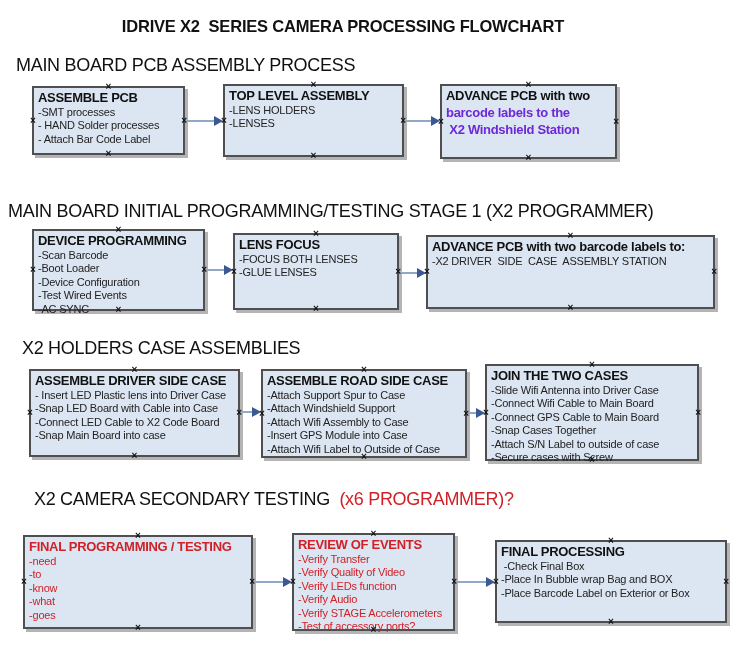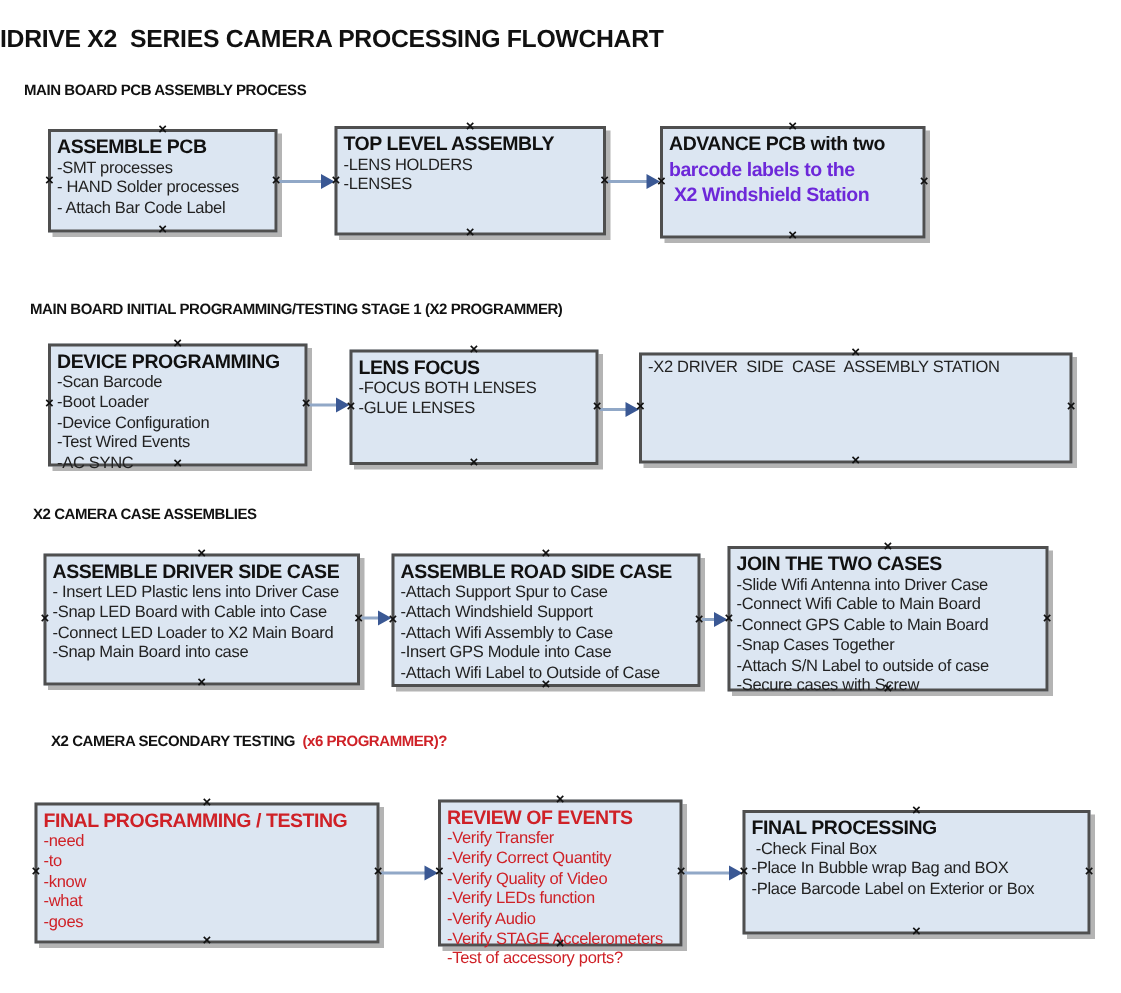--- a/index.html
+++ b/index.html
@@ -1,22 +1,22 @@
 <!DOCTYPE html>
 <html style="--box-fill: #dce6f2; --box-border: #4f4f4f; --arrow-line: #91a8c7; --arrow-head: #3a5894; --red: #cf2127;"><head>
 <meta charset="utf-8">
 <style>
   html,body{margin:0;padding:0}
   body{width:747px;height:662px;position:relative;background:#fff;overflow:hidden;
        font-family:"Liberation Sans",sans-serif;color:#111}
-  .page-title{position:absolute;top:17px;left:0;width:686px;
+  .page-title{position:absolute;top:17px;left:0;width:686px;text-align:center;
        font-size:16.5px;font-weight:bold;letter-spacing:-0.2px;white-space:pre}
-  .sec{position:absolute;font-size:10px;font-weight:bold;letter-spacing:-0.3px;white-space:pre}
+  .sec{position:absolute;font-size:18px;font-weight:normal;letter-spacing:-0.3px;white-space:pre}
   #h1{left:16px;top:55px}
-  #h2{left:20px;top:201px}
+  #h2{left:8px;top:201px}
   #h3{left:22px;top:338px}
   #h4{left:34px;top:489px}
   .sec .red{color:var(--red)}
   .box{position:absolute;background:var(--box-fill);border:2px solid var(--box-border);
        box-shadow:3px 3px 0 rgba(140,140,140,0.65);padding:2px 2px 0 4px;box-sizing:border-box}
   .bh{font-size:13px;font-weight:bold;letter-spacing:-0.3px;line-height:16px;white-space:pre}
   .line{font-size:11px;letter-spacing:-0.2px;line-height:13.4px;color:#222;white-space:pre}
   .red-box .bh,.red-box .line{color:var(--red)}
   .bold-lines .line{font-size:13px;font-weight:bold;letter-spacing:-0.3px;line-height:17px;color:#6d28d9}
   #a1{left:32px;top:86px;width:153px;height:69px}
@@ -49,21 +49,21 @@
   #ar7{left:254px;top:576px;width:38px}
   #ar8{left:456px;top:576px;width:39px}
 </style>
 </head>
 <body>
 
 <div class="page-title">IDRIVE X2  SERIES CAMERA PROCESSING FLOWCHART</div>
 
 <div class="sec" id="h1">MAIN BOARD PCB ASSEMBLY PROCESS</div>
 <div class="sec" id="h2">MAIN BOARD INITIAL PROGRAMMING/TESTING STAGE 1 (X2 PROGRAMMER)</div>
-<div class="sec" id="h3">X2 CAMERA CASE ASSEMBLIES</div>
+<div class="sec" id="h3">X2 HOLDERS CASE ASSEMBLIES</div>
 <div class="sec" id="h4"><span>X2 CAMERA SECONDARY TESTING</span><span class="red">  (x6 PROGRAMMER)?</span></div>
 
 <div class="box" id="a1">
   <span class="h ht">×</span>
   <span class="h hb">×</span>
   <span class="h hl">×</span>
   <span class="h hr">×</span>
   <div class="bh">ASSEMBLE PCB</div>
   <div class="line">-SMT processes</div>
   <div class="line">- HAND Solder processes</div>
@@ -111,32 +111,33 @@
   <div class="bh">LENS FOCUS</div>
   <div class="line">-FOCUS BOTH LENSES</div>
   <div class="line">-GLUE LENSES</div>
 </div>
 
 <div class="box" id="b3">
   <span class="h ht">×</span>
   <span class="h hb">×</span>
   <span class="h hl">×</span>
   <span class="h hr">×</span>
+  <div class="bh">ADVANCE PCB with two barcode labels to:</div>
   <div class="line">-X2 DRIVER  SIDE  CASE  ASSEMBLY STATION</div>
 </div>
 
 <div class="box" id="c1">
   <span class="h ht">×</span>
   <span class="h hb">×</span>
   <span class="h hl">×</span>
   <span class="h hr">×</span>
   <div class="bh">ASSEMBLE DRIVER SIDE CASE</div>
   <div class="line">- Insert LED Plastic lens into Driver Case</div>
   <div class="line">-Snap LED Board with Cable into Case</div>
-  <div class="line">-Connect LED Loader to X2 Main Board</div>
+  <div class="line">-Connect LED Cable to X2 Code Board</div>
   <div class="line">-Snap Main Board into case</div>
 </div>
 
 <div class="box" id="c2">
   <span class="h ht">×</span>
   <span class="h hb">×</span>
   <span class="h hl">×</span>
   <span class="h hr">×</span>
   <div class="bh">ASSEMBLE ROAD SIDE CASE</div>
   <div class="line">-Attach Support Spur to Case</div>
@@ -173,21 +174,20 @@
   <div class="line">-goes</div>
 </div>
 
 <div class="box red-box" id="d2">
   <span class="h ht">×</span>
   <span class="h hb">×</span>
   <span class="h hl">×</span>
   <span class="h hr">×</span>
   <div class="bh">REVIEW OF EVENTS</div>
   <div class="line">-Verify Transfer</div>
-  <div class="line">-Verify Correct Quantity</div>
   <div class="line">-Verify Quality of Video</div>
   <div class="line">-Verify LEDs function</div>
   <div class="line">-Verify Audio</div>
   <div class="line">-Verify STAGE Accelerometers</div>
   <div class="line">-Test of accessory ports?</div>
 </div>
 
 <div class="box" id="d3">
   <span class="h ht">×</span>
   <span class="h hb">×</span>

